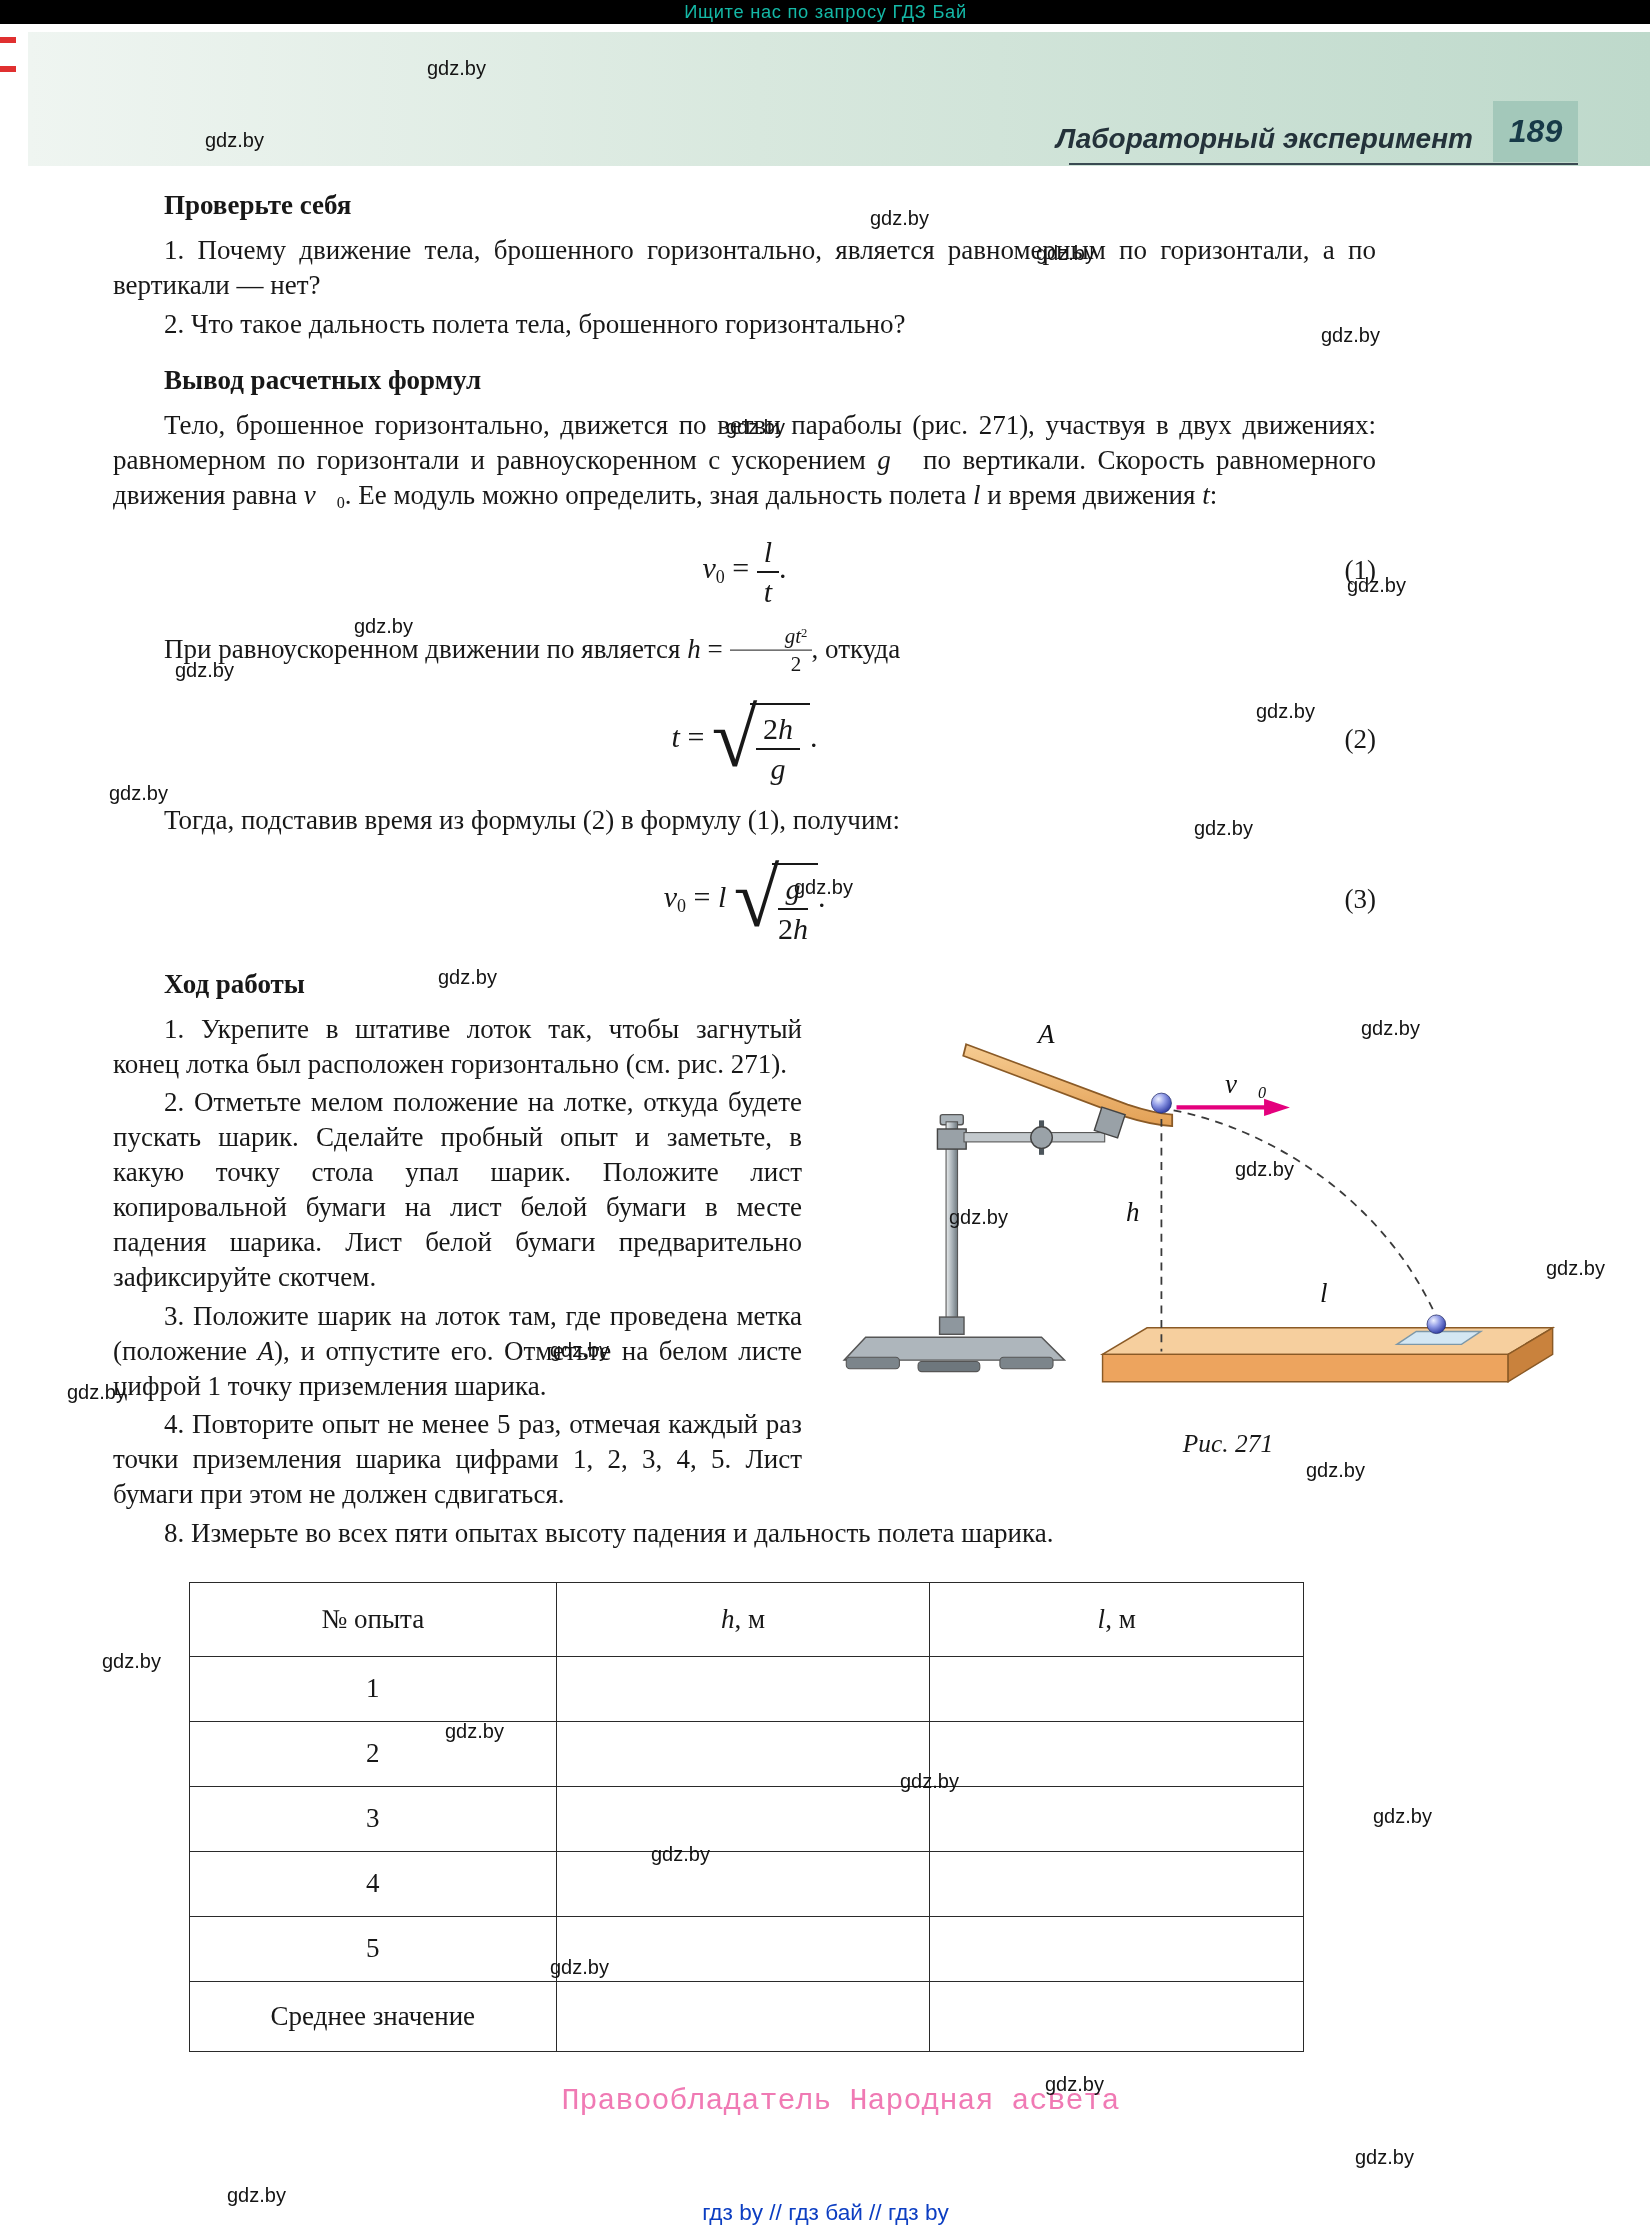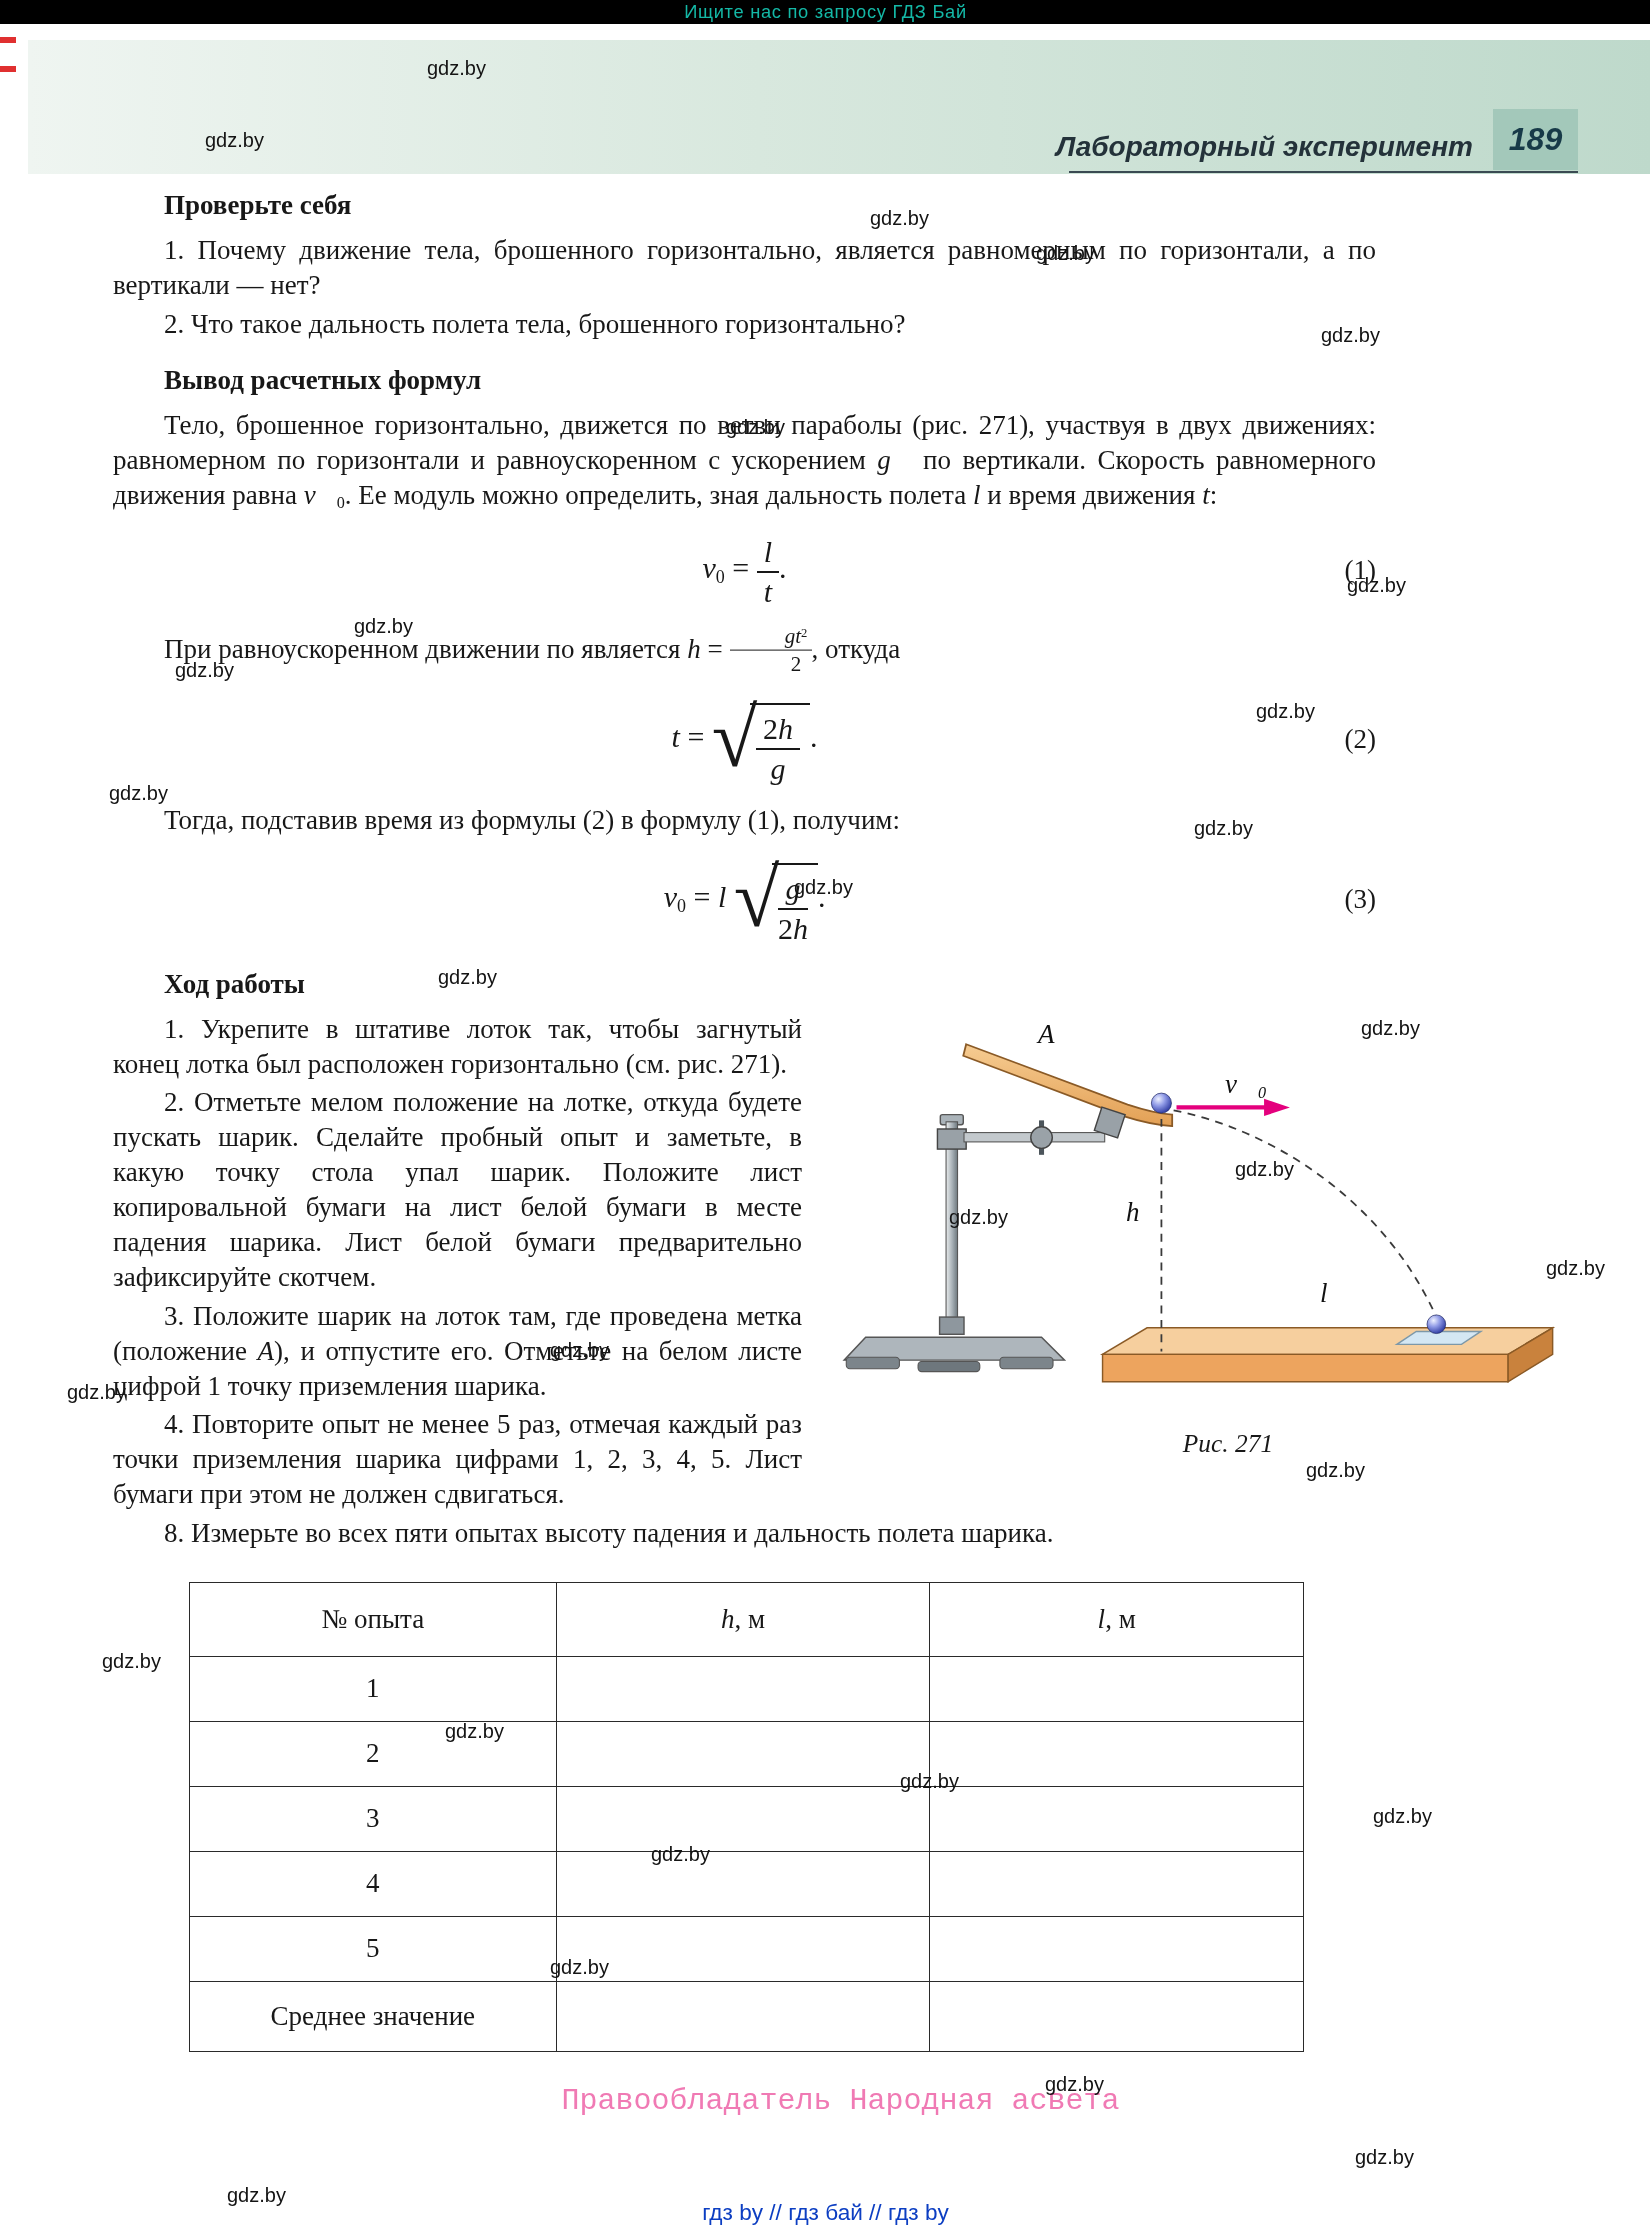--- a/index.html
+++ b/index.html
@@ -4,21 +4,21 @@
 <style>
   html,body{margin:0;padding:0;background:#888;}
   .page{position:relative;width:1651px;height:2239px;background:#ffffff;overflow:hidden;
         font-family:"Liberation Serif",serif;color:#181818;}
   
   .top-banner{position:absolute;top:0;left:0;width:100%;height:24px;background:#000;
               display:flex;align-items:center;justify-content:center;}
   .top-banner span{font-family:"Liberation Sans",sans-serif;font-weight:normal;font-size:18.3px;
                    color:#14b8a6;letter-spacing:0.7px;}
   
-  .header-band{position:absolute;top:40px;left:28px;right:0;height:134px;
+  .header-band{position:absolute;top:32px;left:28px;right:0;height:134px;
                background:linear-gradient(90deg,#eff5f1 0%,#d8e8de 45%,#bed9cb 100%);}
   .header-title{position:absolute;right:178px;bottom:11.3px;font-family:"Liberation Sans",sans-serif;
                 font-style:italic;font-weight:600;font-size:28px;color:#24323a;}
   .page-number-box{position:absolute;right:73px;bottom:4.2px;width:85px;height:61px;
                    background:#a3c8ba;display:flex;align-items:center;justify-content:center;}
   .page-number{font-family:"Liberation Sans",sans-serif;font-style:italic;font-weight:bold;
                font-size:32px;color:#173a48;}
   .header-rule{position:absolute;left:1041px;right:73px;bottom:1.4px;height:2.1px;background:#3a4a52;}
   .print-mark{position:absolute;left:0;width:15.5px;height:5.6px;background:#e03030;}
   .print-mark.m1{top:37px}.print-mark.m2{top:66px}

